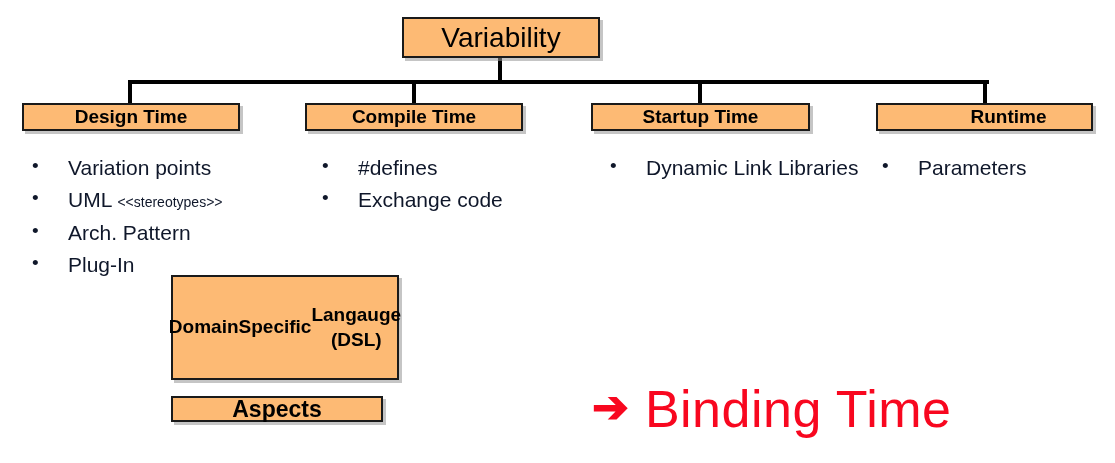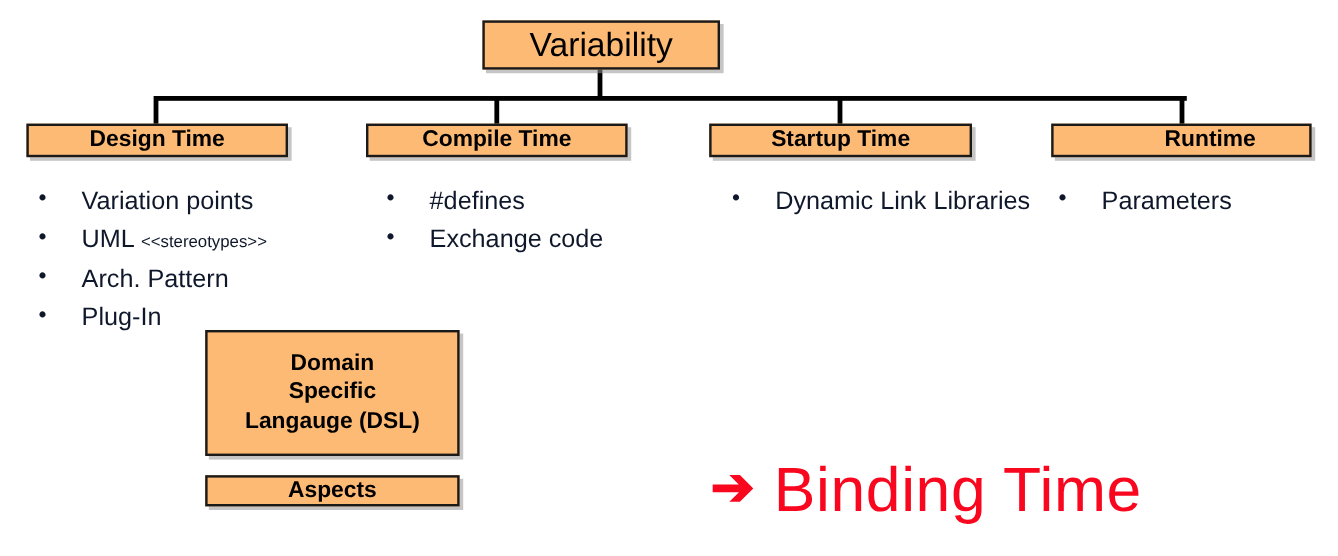--- a/index.html
+++ b/index.html
@@ -52,34 +52,34 @@
   }
 
   .n-design   { left: 22px;  width: 218px; }
   .n-compile  { left: 305px; width: 218px; }
   .n-startup  { left: 591px; width: 219px; }
   .n-runtime  { left: 876px; width: 217px; padding-left: 48px; }
 
   .node-dsl {
     left: 171px;
     top: 275px;
-    width: 212px;
+    width: 228px;
     height: 105px;
     font-size: 19px;
     font-weight: bold;
     line-height: 1.28;
-    flex-direction: column;
+    flex-direction: row;
   }
 
   .node-aspects {
     left: 171px;
     top: 396px;
     width: 212px;
     height: 26px;
-    font-size: 19px;
+    font-size: 23px;
     font-weight: bold;
   }
 
   
   .line {
     position: absolute;
     background: #000000;
   }
   .v-root      { left: 498px; top: 57px;  width: 4px;  height: 25px; }
   .h-bar       { left: 130px; top: 80px;  width: 859px; height: 4px; }

